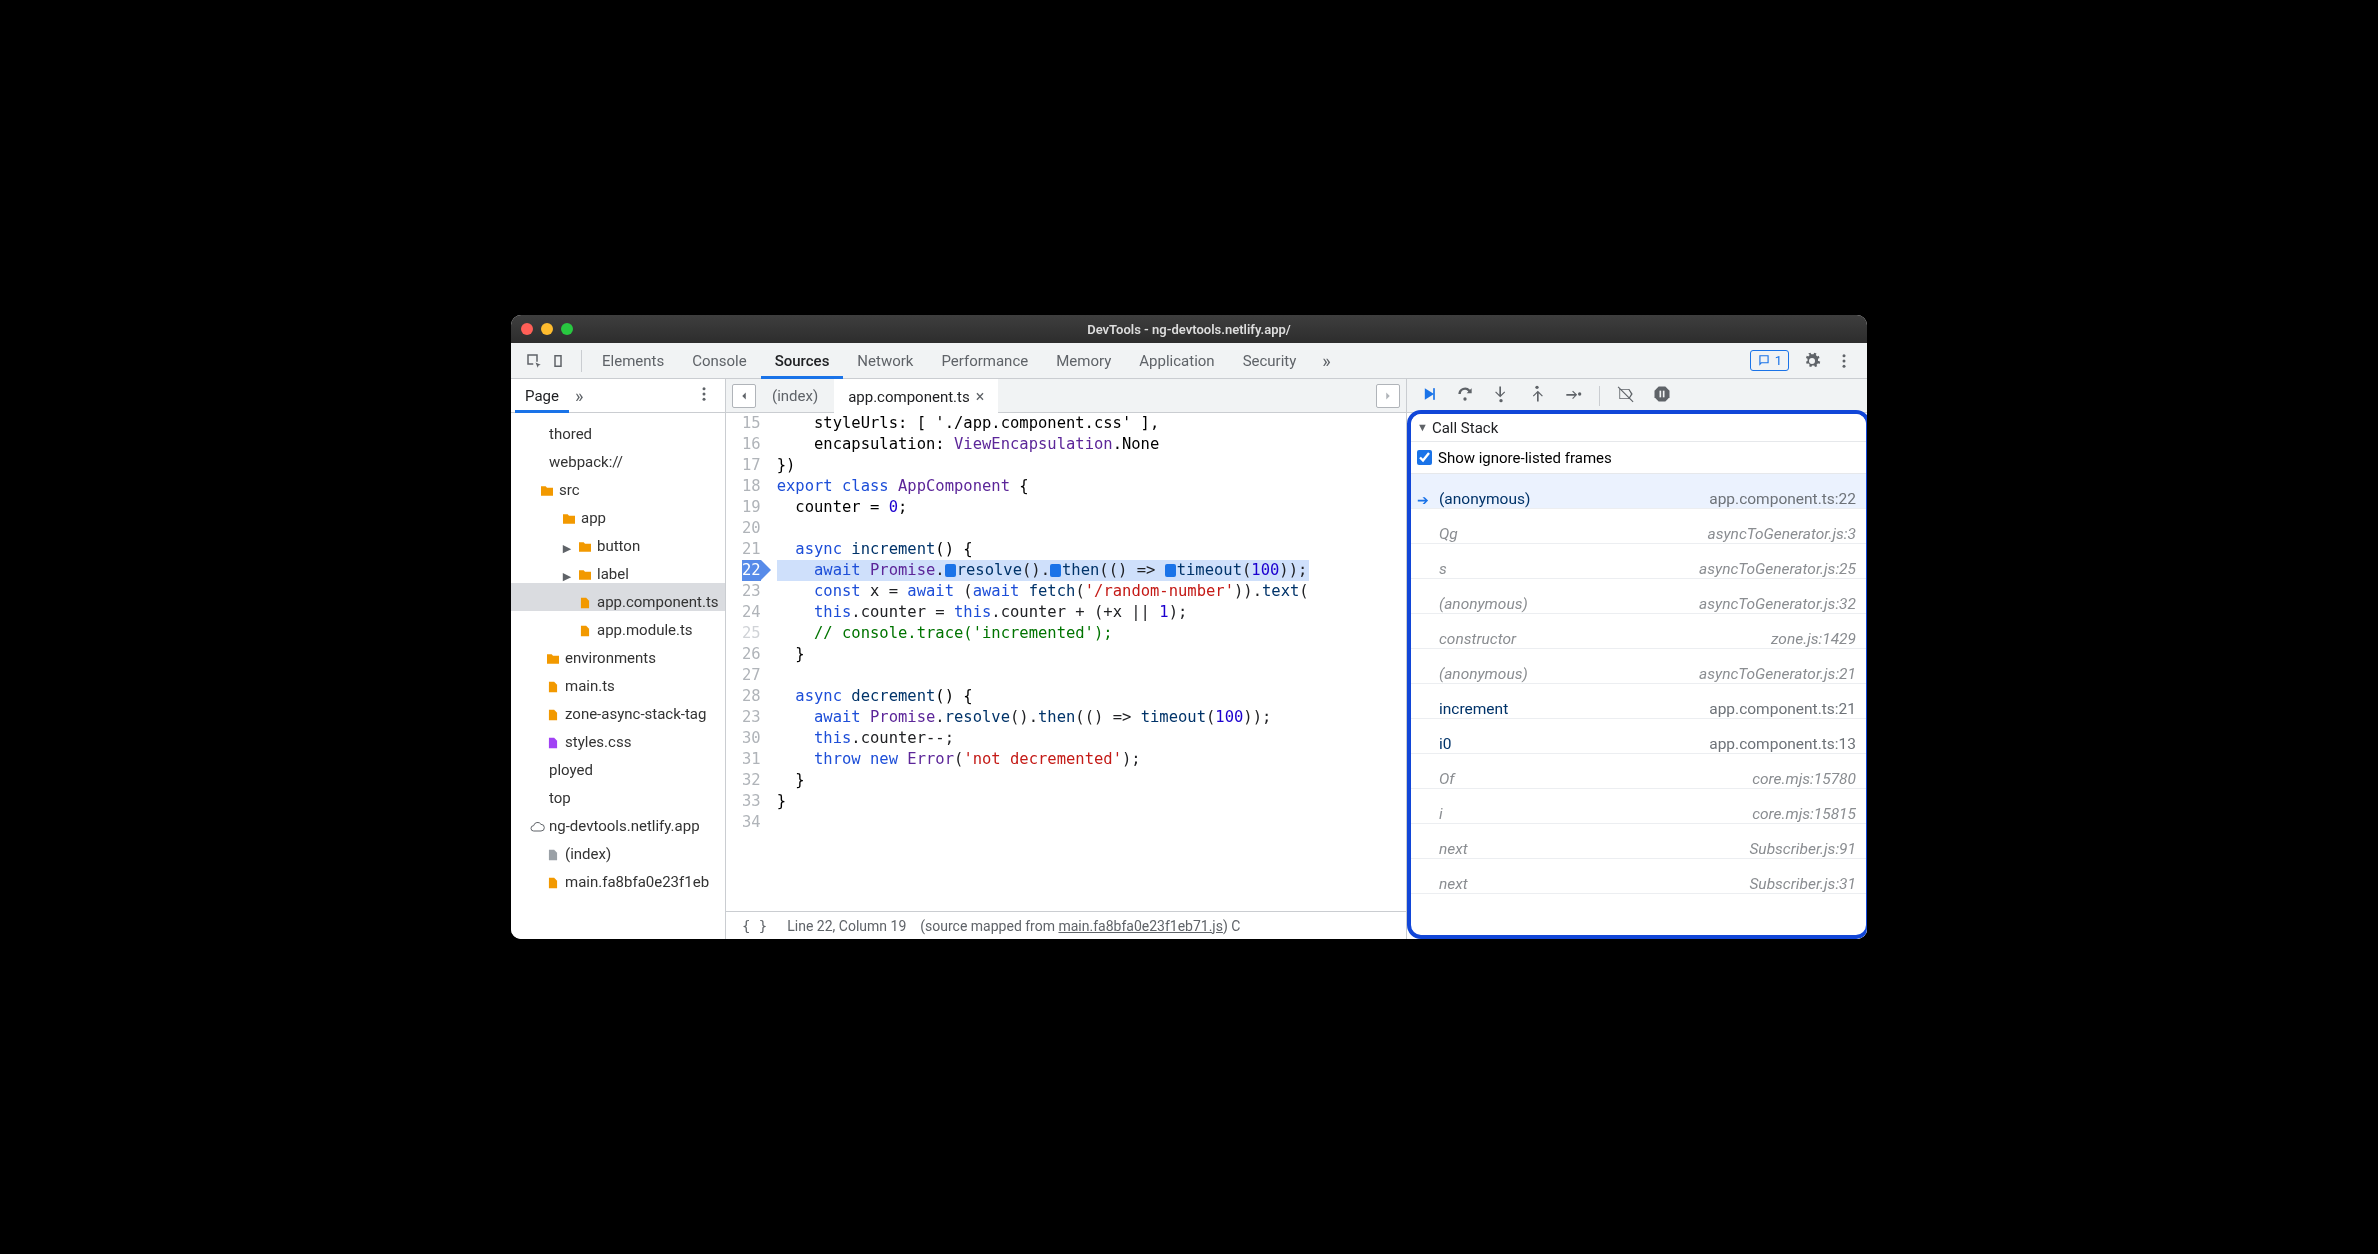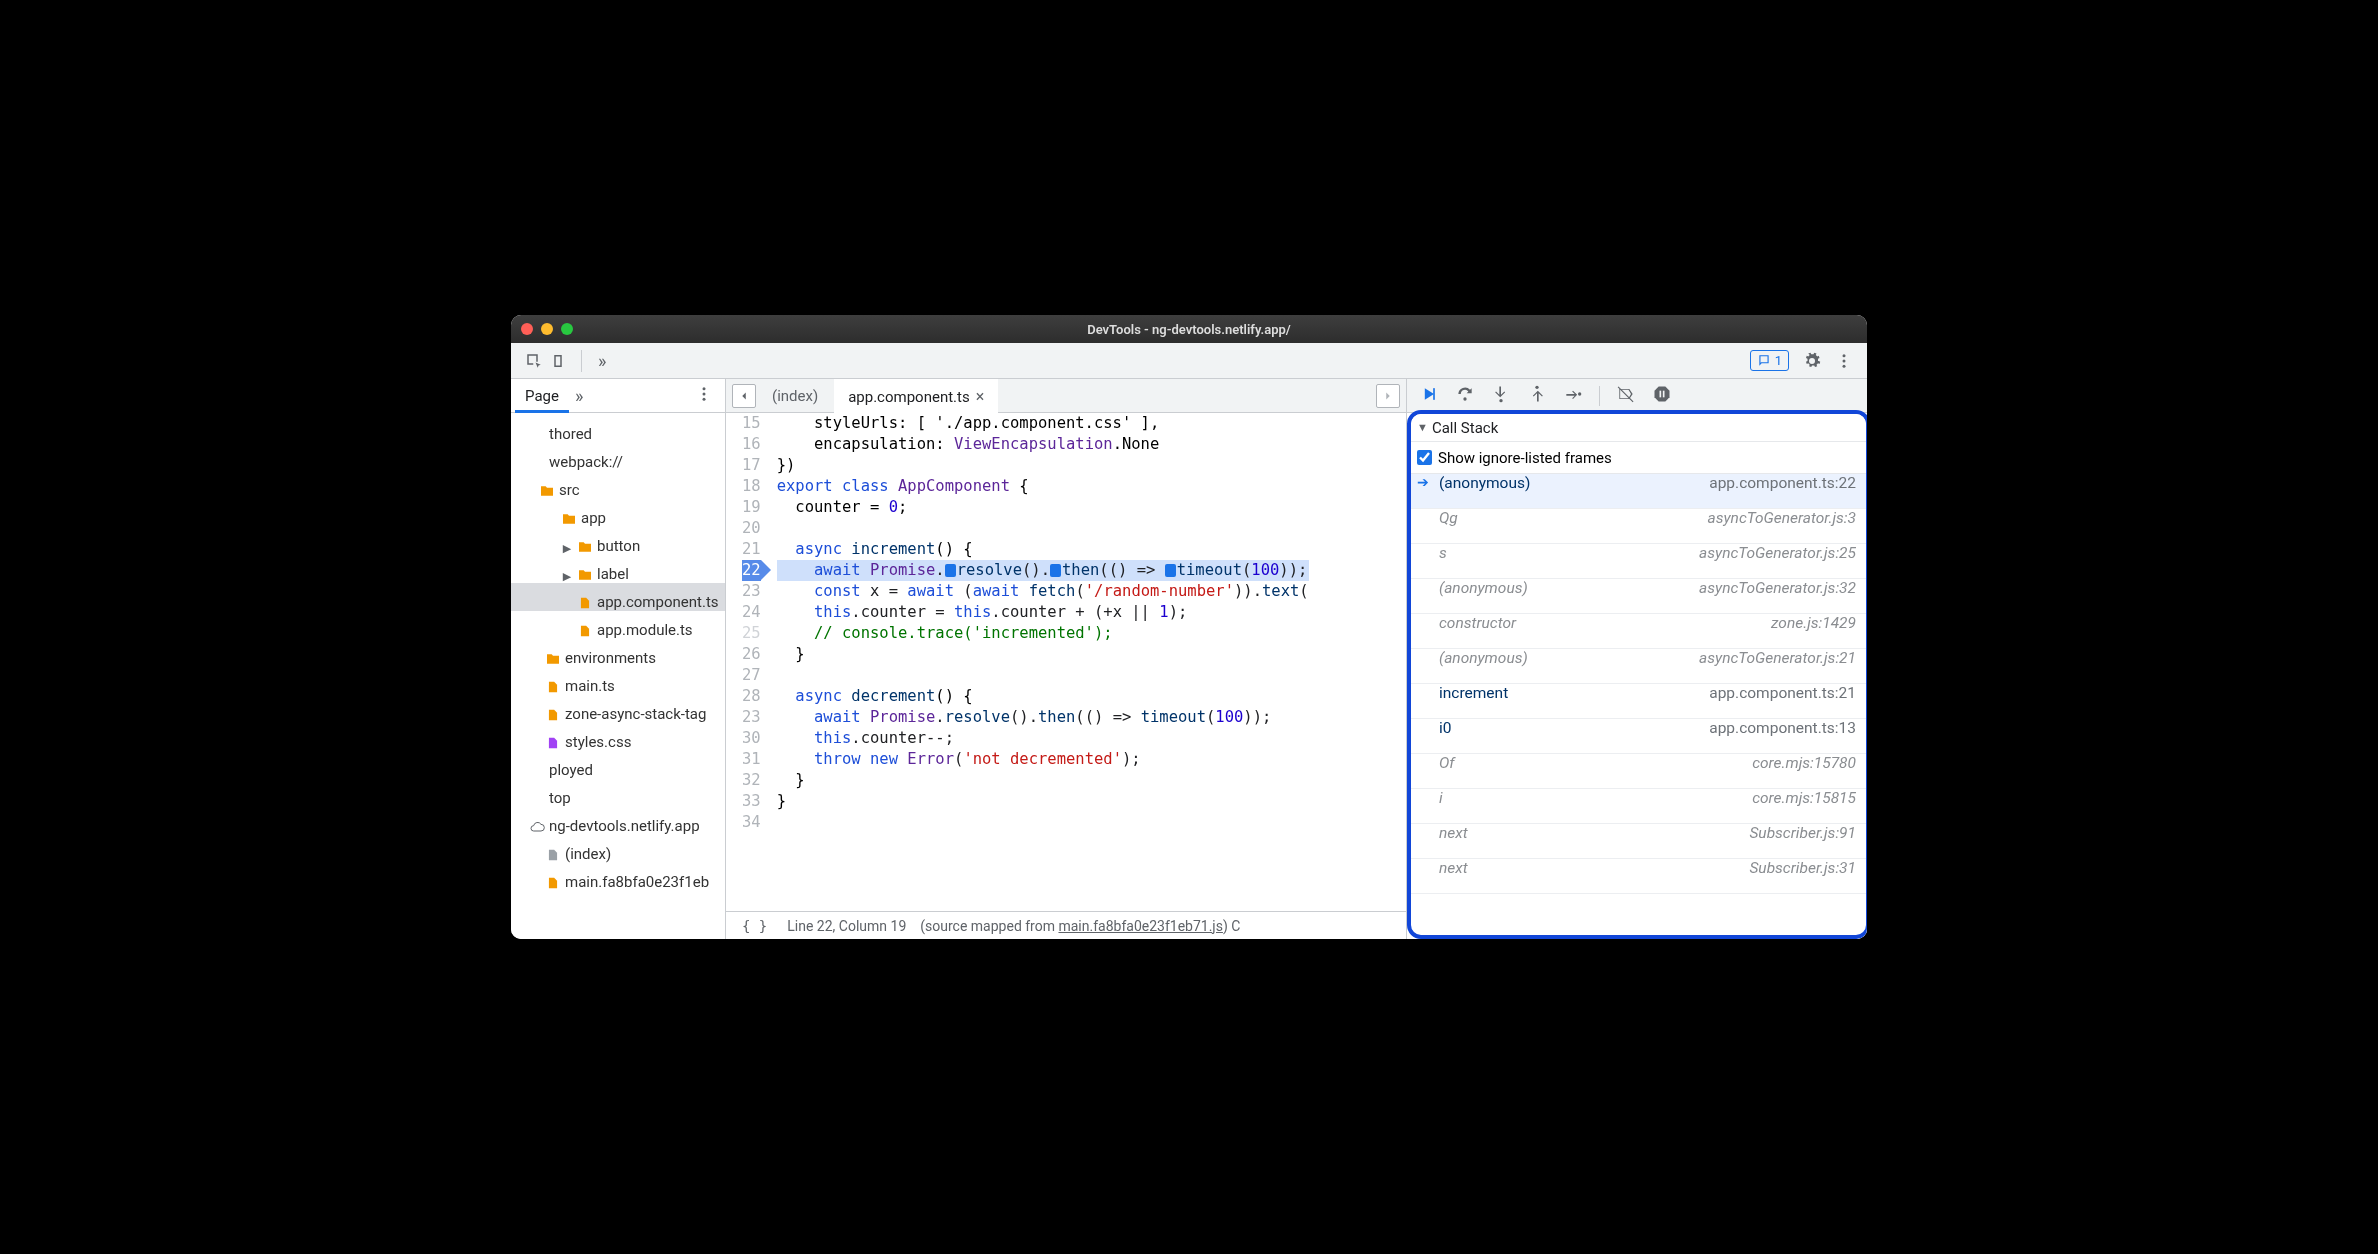--- a/index.html
+++ b/index.html
@@ -126,21 +126,21 @@
 
   .callstack-wrap{
     border:4px solid #1146d8; border-radius:14px; flex:1; margin:-3px -3px 0 0;
     display:flex; flex-direction:column; overflow:hidden;
   }
   .cs-header{ height:28px; display:flex; align-items:center; padding:0 6px; font-size:15px; color:#202124; background:#fff; border-bottom:1px solid #e6e8eb;}
   .cs-header .tw{ font-size:11px; color:#5f6368; margin-right:4px;}
   .cs-checkrow{ height:32px; display:flex; align-items:center; padding:0 6px; gap:6px; font-size:15px; border-bottom:1px solid #e6e8eb; }
   .cs-checkrow input{ width:15px; height:15px; accent-color:#1a73e8;}
   .frames{ flex:1; overflow:auto;}
-  .frame{ height:35px; display:flex; align-items:flex-start; justify-content:space-between; padding:0 10px 0 28px; font-size:15.5px; border-bottom:1px solid #eceef1; position:relative;}
+  .frame{ height:35px; display:flex; align-items:flex-end; justify-content:space-between; padding:0 10px 0 28px; font-size:15.5px; border-bottom:1px solid #eceef1; position:relative;}
   .frame.current{ background:#ebf2fe;}
   .frame.current::before{ content:"➔"; position:absolute; left:6px; color:#1a73e8; font-size:14px;}
   .frame .loc{ color:#6d7278;}
   .frame.ign .fn, .frame.ign .loc{ color:#8a8d91; font-style:italic;}
 
   .chevron { font-size: 18px; color:#5f6368; }
 </style>
 </head>
 <body>
 
@@ -158,20 +158,30 @@
   <div class="maintabs">
     <div class="selector">
       <svg class="icon16" viewBox="0 0 24 24">
           <path d="M3 3h14v10h-2V5H5v10h6v2H3V3zm11 11l7 3-3 1-1 3-3-7z"></path>
         </svg>
       <svg class="icon16" viewBox="0 0 24 24">
           <path d="M7 4h10v16H7V4zm2 2v12h6V6H9z"></path>
         </svg>
     </div>
     <div class="divider"></div>
+    <div id="maintabs-holder" style="display: flex;">
+        <span class="tab">Elements</span>
+        <span class="tab">Console</span>
+        <span class="tab active">Sources</span>
+        <span class="tab">Network</span>
+        <span class="tab">Performance</span>
+        <span class="tab">Memory</span>
+        <span class="tab">Application</span>
+        <span class="tab">Security</span>
+      </div>
     <span class="chevron" style="padding:0 10px;">»</span>
     <div class="spacer"></div>
     <div class="rightctrl">
       <span class="issues">
         <svg width="14" height="14" viewBox="0 0 24 24" fill="#1a73e8">
             <path d="M20 2H4v18l4-4h12V2zM6 4h12v10H7l-1 1V4z"></path>
           </svg>
         <span>1</span>
       </span>
       <svg class="icon16" viewBox="0 0 24 24">

